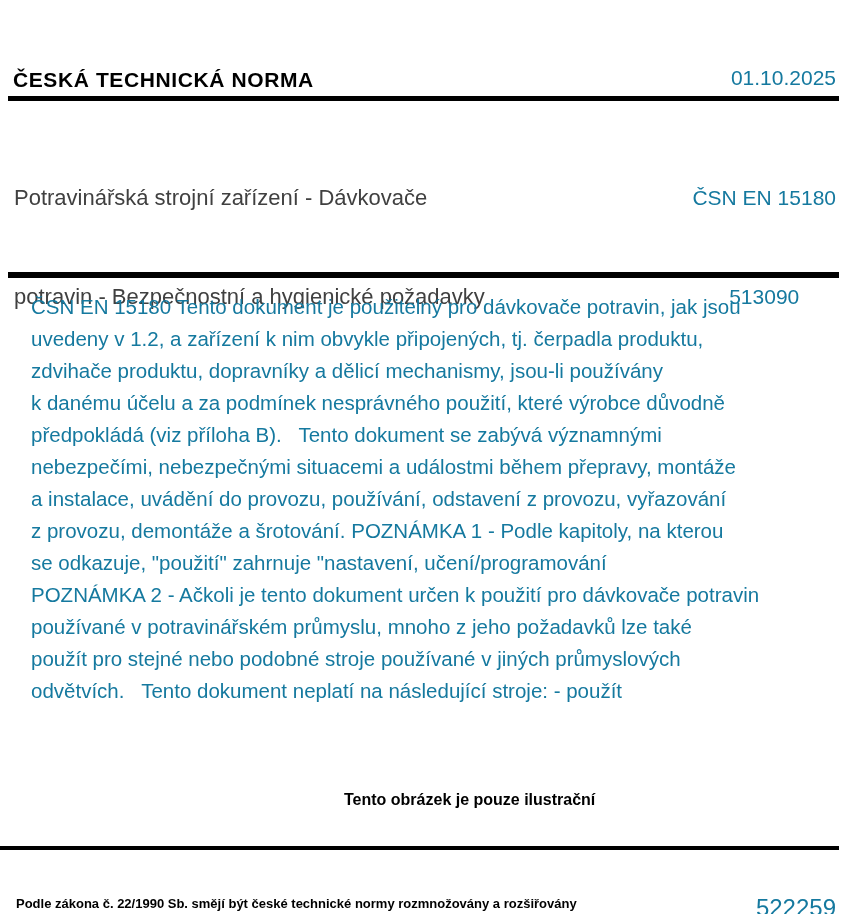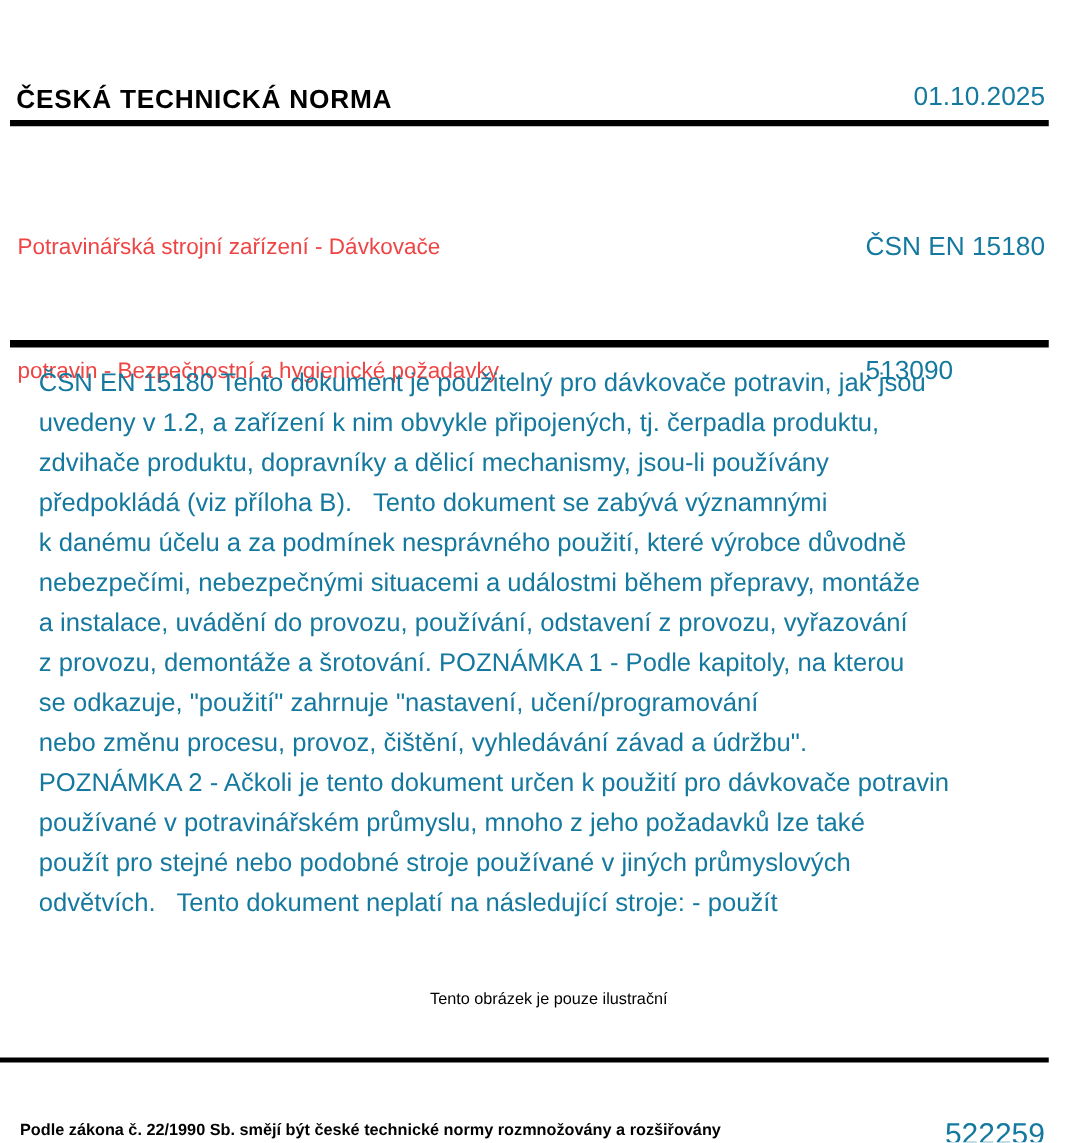--- a/index.html
+++ b/index.html
@@ -44,33 +44,33 @@
     width: 831px;
     height: 5px;
     background: #000;
   }
 
   
   .std-title {
     position: absolute;
     left: 14px;
     top: 115px;
-    font-size: 18px;
+    font-size: 22px;
     line-height: 33px;
-    color: #ef4444;
+    color: #404040;
     white-space: pre;
   }
   .std-codes {
     position: absolute;
     right: 29px;
     top: 115px;
     font-size: 21px;
     line-height: 33px;
     color: #15799f;
-    text-align: left;
+    text-align: center;
     white-space: pre;
   }
 
   .rule-2 {
     position: absolute;
     left: 8px;
     top: 272px;
     width: 831px;
     height: 6px;
     background: #000;
@@ -89,22 +89,22 @@
   .body-line {
     white-space: pre;
     height: 32px;
   }
 
   
   .caption {
     position: absolute;
     left: 344px;
     top: 791px;
-    font-size: 13px;
-    font-weight: normal;
+    font-size: 16px;
+    font-weight: bold;
     color: #000;
     white-space: nowrap;
   }
 
   
   .rule-footer {
     position: absolute;
     left: 0px;
     top: 846px;
     width: 839px;
@@ -152,27 +152,26 @@
     <div>513090</div>
   </div>
 
   <div class="rule-2"></div>
 
   <div class="body-text">
 
   <div class="body-line">ČSN EN 15180 Tento dokument je použitelný pro dávkovače potravin, jak jsou</div>
       <div class="body-line">uvedeny v 1.2, a zařízení k nim obvykle připojených, tj. čerpadla produktu,</div>
       <div class="body-line">zdvihače produktu, dopravníky a dělicí mechanismy, jsou-li používány</div>
+      <div class="body-line">k danému účelu a za podmínek nesprávného použití, které výrobce důvodně</div>
       <div class="body-line">předpokládá (viz příloha B).   Tento dokument se zabývá významnými</div>
-      <div class="body-line">k danému účelu a za podmínek nesprávného použití, které výrobce důvodně</div>
       <div class="body-line">nebezpečími, nebezpečnými situacemi a událostmi během přepravy, montáže</div>
       <div class="body-line">a instalace, uvádění do provozu, používání, odstavení z provozu, vyřazování</div>
       <div class="body-line">z provozu, demontáže a šrotování. POZNÁMKA 1 - Podle kapitoly, na kterou</div>
       <div class="body-line">se odkazuje, "použití" zahrnuje "nastavení, učení/programování</div>
-      <div class="body-line">nebo změnu procesu, provoz, čištění, vyhledávání závad a údržbu".</div>
       <div class="body-line">POZNÁMKA 2 - Ačkoli je tento dokument určen k použití pro dávkovače potravin</div>
       <div class="body-line">používané v potravinářském průmyslu, mnoho z jeho požadavků lze také</div>
       <div class="body-line">použít pro stejné nebo podobné stroje používané v jiných průmyslových</div>
       <div class="body-line">odvětvích.   Tento dokument neplatí na následující stroje: - použít</div>
     </div>
 
   <div class="caption">Tento obrázek je pouze ilustrační</div>
 
   <div class="rule-footer"></div>
 

